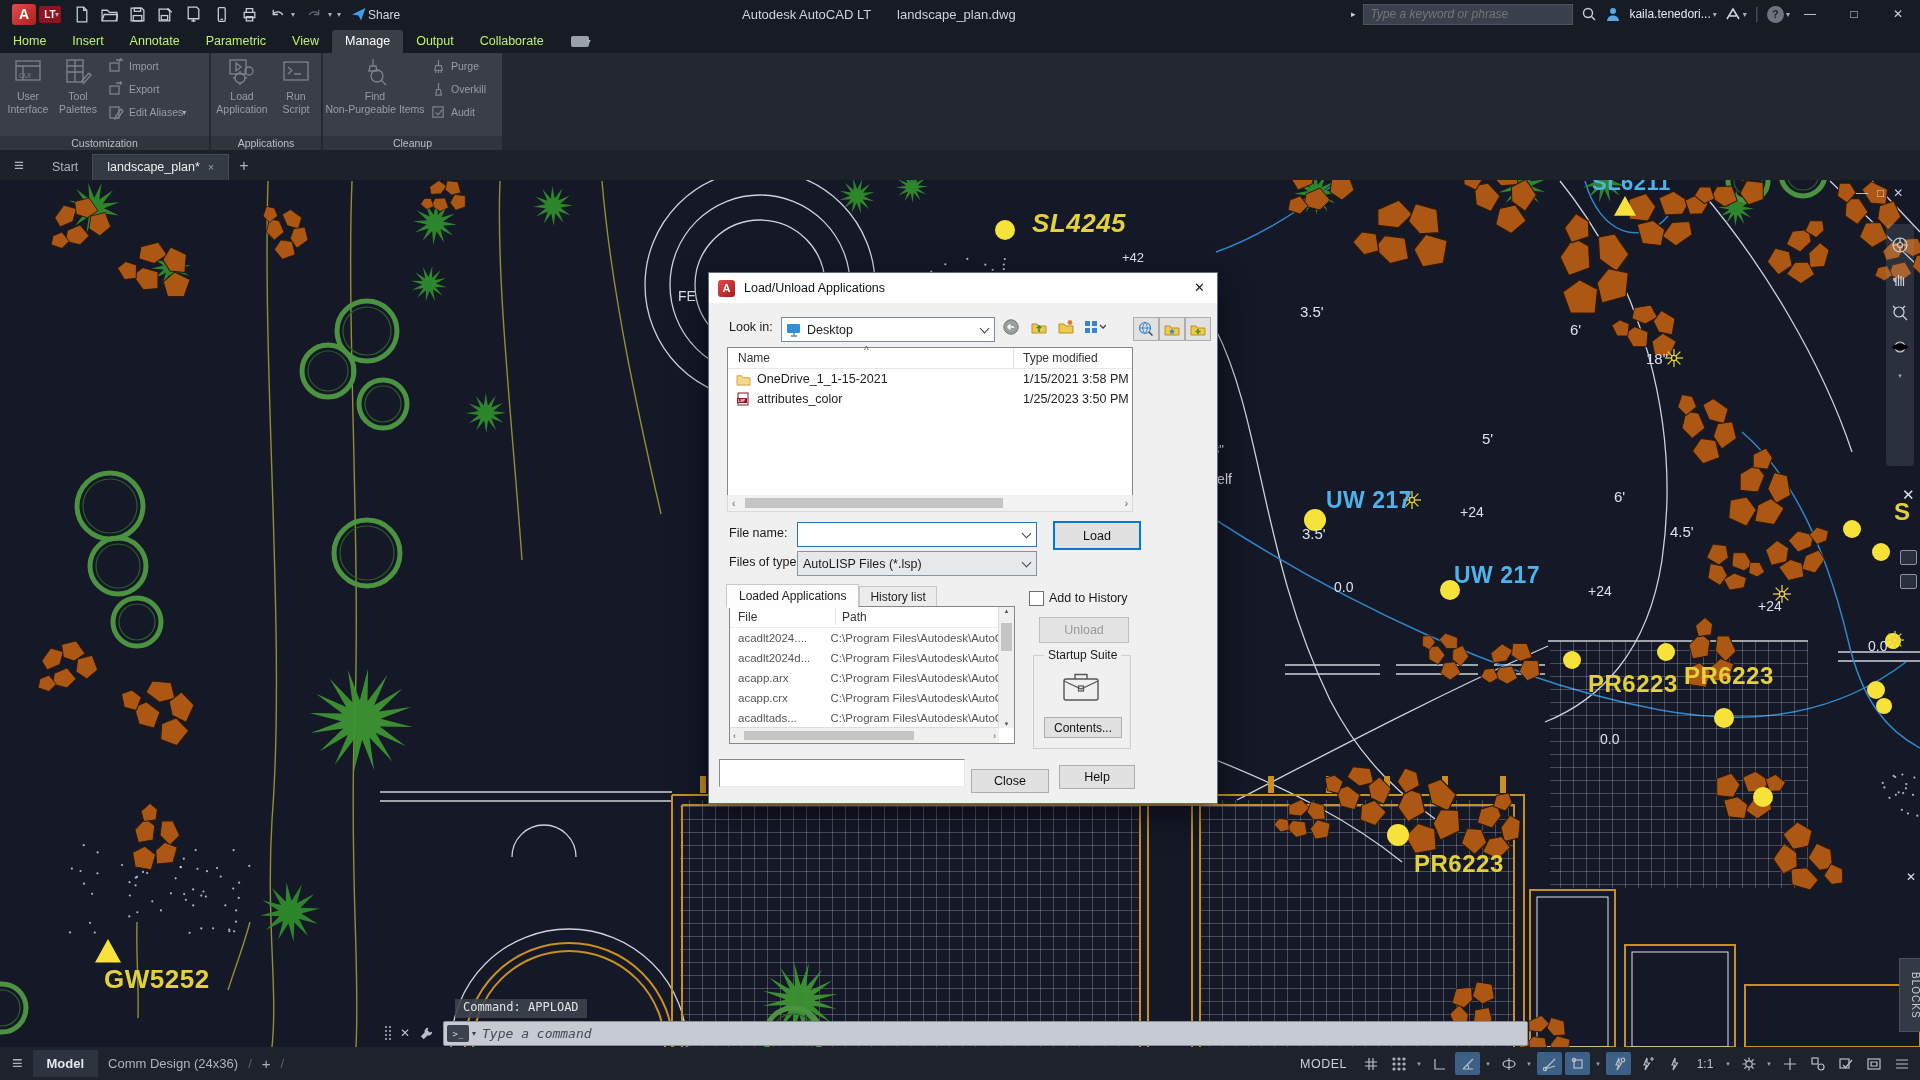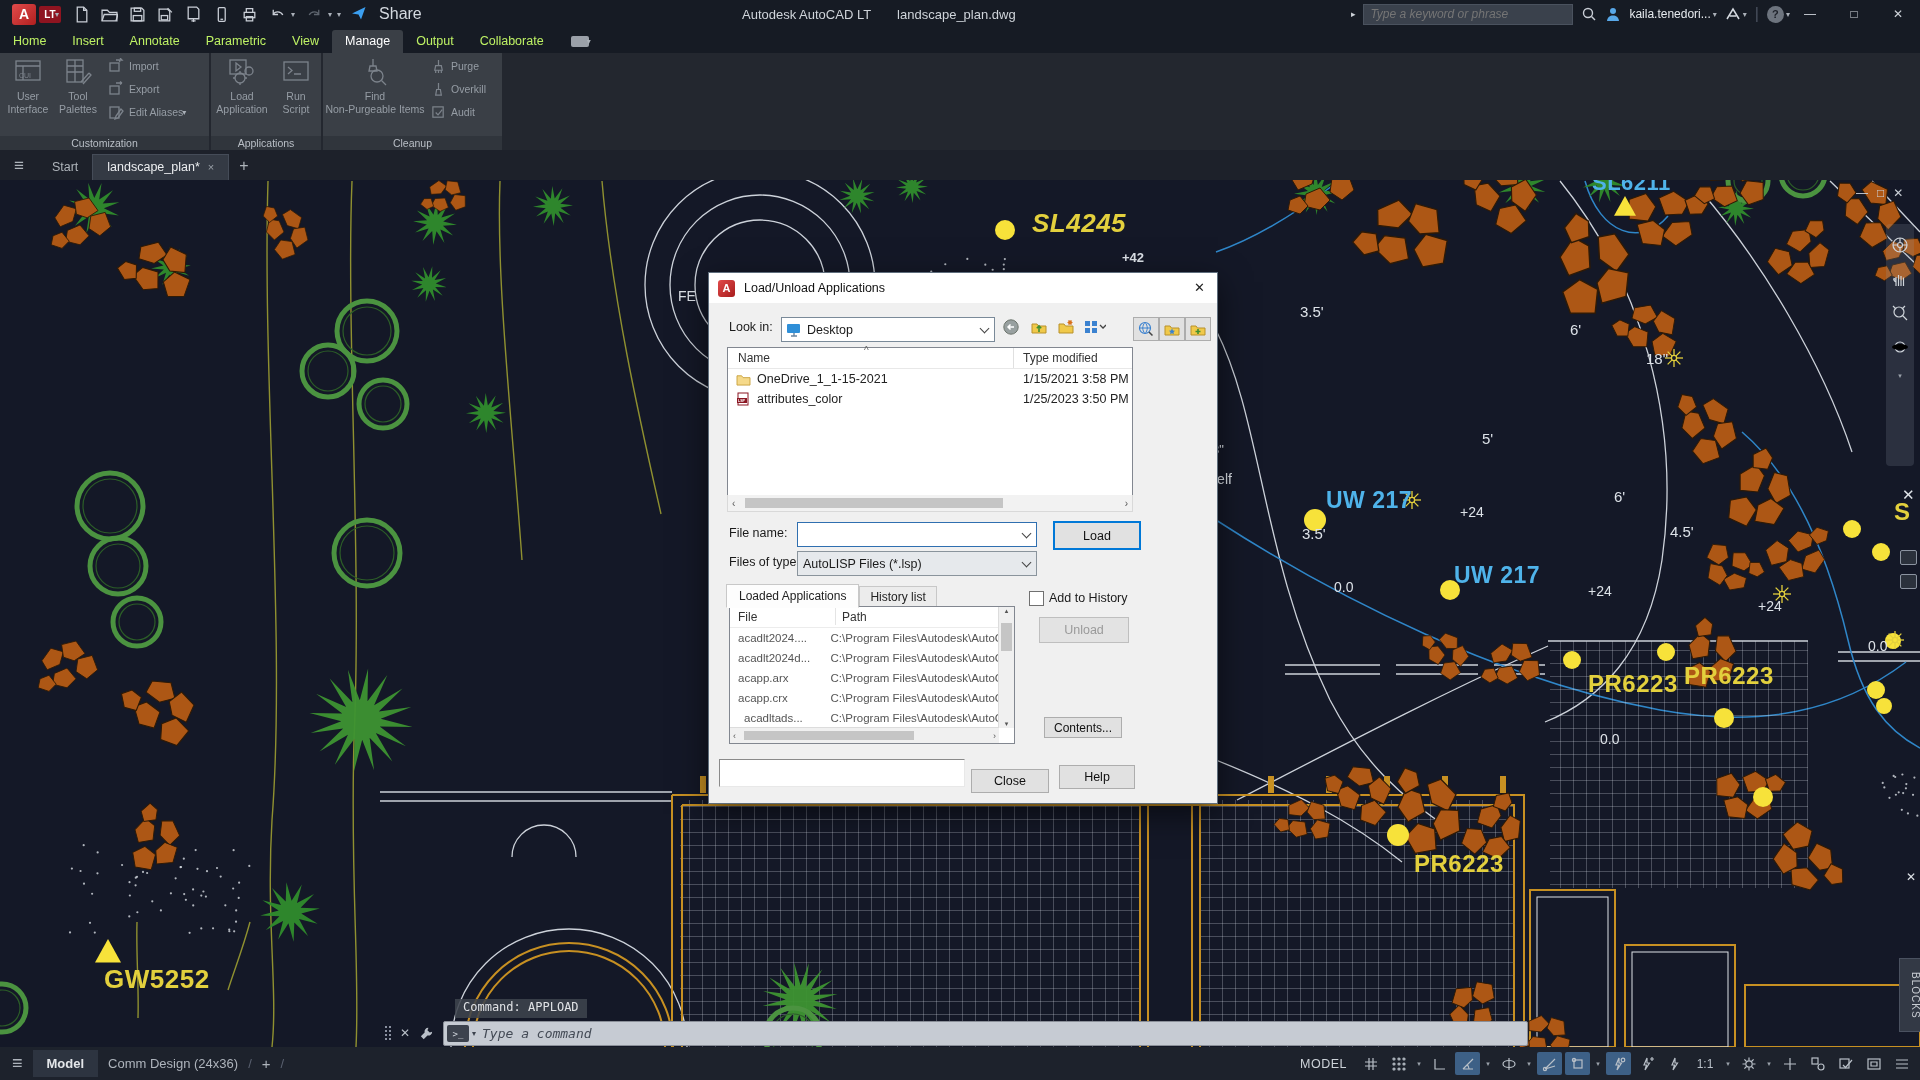--- a/index.html
+++ b/index.html
@@ -10,21 +10,21 @@
   .tb-row{display:flex;align-items:center;height:28px}
   #app-logo{width:24px;height:21px;margin-left:12px;background:linear-gradient(135deg,#e14b4b,#b01f1f);
     border-radius:3px;color:#fff;font-weight:bold;font-size:14px;display:flex;align-items:center;justify-content:center}
   #lt-badge{width:22px;height:17px;margin-left:3px;background:#8f1420;border-radius:2px;color:#fff;
     font-size:10px;font-weight:bold;display:flex;align-items:center;justify-content:center}
   .qat{display:flex;align-items:center;gap:11px;margin-left:14px}
   .qi{width:17px;height:17px}
   .qi path,.qi rect{fill:none;stroke:#c9ced6;stroke-width:1.2}
   .qi.dim path{stroke:#5d646e}
   .dd{font-size:8px;color:#aab0b8;margin-left:-6px}
-  #share-wrap{display:flex;align-items:flex-start;gap:12px;margin-left:10px;color:#d5dae0;font-size:16px}
+  #share-wrap{display:flex;align-items:flex-end;gap:1px;margin-left:10px;color:#d5dae0;font-size:12px}
   #title-center{left:742px;top:0;height:28px;display:flex;align-items:center;gap:26px;font-size:13px;color:#cfd4da}
   #title-right{right:130px;top:0;height:28px;display:flex;align-items:center;gap:8px}
   #search-input{width:196px;height:19px;background:#3a414c;border:1px solid #4a525e;color:#9aa2ac;
     font-size:12px;font-style:italic;padding:0 6px;font-family:"Liberation Sans",sans-serif}
   #user-name{color:#e6eaee;font-size:12px}
   .win-btns{right:0;top:0;display:flex}
   .win-btn{width:44px;height:28px;display:flex;align-items:center;justify-content:center;color:#cfd4da;font-size:12px}
   
   #ribbon-tabs{left:0;top:28px;width:1920px;height:25px;background:#161b24;display:flex;align-items:flex-end;z-index:29}
   .rtab{padding:4px 13px 5px;font-size:12.5px;color:#bef264}
@@ -682,21 +682,21 @@
       <div class="clabel lab-white" style="left: 1302px; top: 345px; font-size: 15px;">3.5'</div>
       <div class="clabel lab-white" style="left: 1670px; top: 343px; font-size: 15px;">4.5'</div>
       <div class="clabel lab-white" style="left: 1460px; top: 324px; font-size: 14px;">+24</div>
       <div class="clabel lab-white" style="left: 1588px; top: 403px; font-size: 14px;">+24</div>
       <div class="clabel lab-white" style="left: 1758px; top: 418px; font-size: 14px;">+24</div>
       <div class="clabel lab-white" style="left: 1334px; top: 399px; font-size: 14px;">0.0</div>
       <div class="clabel lab-white" style="left: 1868px; top: 458px; font-size: 14px;">0.0</div>
       <div class="clabel lab-white" style="left: 1600px; top: 551px; font-size: 14px;">0.0</div>
       <div class="clabel lab-white" style="left: 1200px; top: 291px; font-size: 14px;">Shelf</div>
       <div class="clabel lab-white" style="left: 1212px; top: 262px; font-size: 13px;">8"</div>
-      <div class="clabel lab-white" style="left: 1122px; top: 70px; font-size: 13px; font-weight: bold;">+42</div>
+      <div class="clabel lab-white" style="left: 1122px; top: 70px; font-size: 13px;">+42</div>
       <div class="clabel lab-white" style="left: 678px; top: 108px; font-size: 14px;">FE</div>
       <div class="clabel lab-yellow" style="left: 1894px; top: 318px; font-size: 24px;">S</div>
     </div>
 
   <div id="vp-controls">
     <span>—</span>
     <span>□</span>
     <span>✕</span>
   </div>
   <div id="navbar">
@@ -845,40 +845,49 @@
         </div>
         <div class="lt-row">
           <span style="margin-left:8px;width:97px;overflow:hidden">acapp.arx</span>
           <span style="margin-left:7px">C:\Program Files\Autodesk\AutoCA.</span>
         </div>
         <div class="lt-row">
           <span style="margin-left:8px;width:97px;overflow:hidden">acapp.crx</span>
           <span style="margin-left:7px">C:\Program Files\Autodesk\AutoCA.</span>
         </div>
         <div class="lt-row">
-          <span style="margin-left:14px;width:97px;overflow:hidden">acadltads...</span>
+          <span style="margin-left:8px;width:97px;overflow:hidden">acadltads...</span>
           <span style="margin-left:7px">C:\Program Files\Autodesk\AutoCA.</span>
         </div>
       </div>
     <div class="vscroll">
       <span>▴</span>
       <div class="thumb" style="width:11px;height:28px;position:absolute;top:16px;left:2px"></div>
       <span>▾</span>
     </div>
     <div class="hscroll2">
       <span style="margin-left:3px">‹</span>
       <div class="thumb" style="width:170px;height:9px;margin-left:8px"></div>
       <span style="margin-left:auto;margin-right:3px">›</span>
     </div>
   </div>
 
   <span class="cb" style="left:320px;top:318px"></span>
   <span class="dl" style="left:340px;top:318px">Add to History</span>
   <div class="btn disabled" style="left:330px;top:344px;width:88px;height:24px">Unload</div>
 
+  <div id="groupbox">
+    <span id="gb-label">Startup Suite</span>
+    <svg width="38" height="32" viewBox="0 0 38 32" style="position:absolute;left:28px;top:14px">
+      <rect x="2" y="9" width="34" height="21" rx="2" fill="none" stroke="#555" stroke-width="1.4"></rect>
+      <path d="M13 9V4.5h12V9" fill="none" stroke="#555" stroke-width="1.4"></path>
+      <path d="M2 11l17 8 17-8" fill="none" stroke="#555" stroke-width="1.2"></path>
+      <rect x="16.5" y="16" width="5" height="5" fill="none" stroke="#555" stroke-width="1.2"></rect>
+    </svg>
+  </div>
   <div class="btn" style="left:335px;top:444px;width:76px;height:19px;font-size:12px">Contents...</div>
 
   <div id="status-field"></div>
   <div class="btn" style="left:262px;top:496px;width:76px;height:22px">Close</div>
   <div class="btn" style="left:350px;top:492px;width:74px;height:22px">Help</div>
 </div>
 
 <div id="cmd-tools" class="abs">
   <span id="grip"></span>
   <span style="font-size:12px">✕</span>

